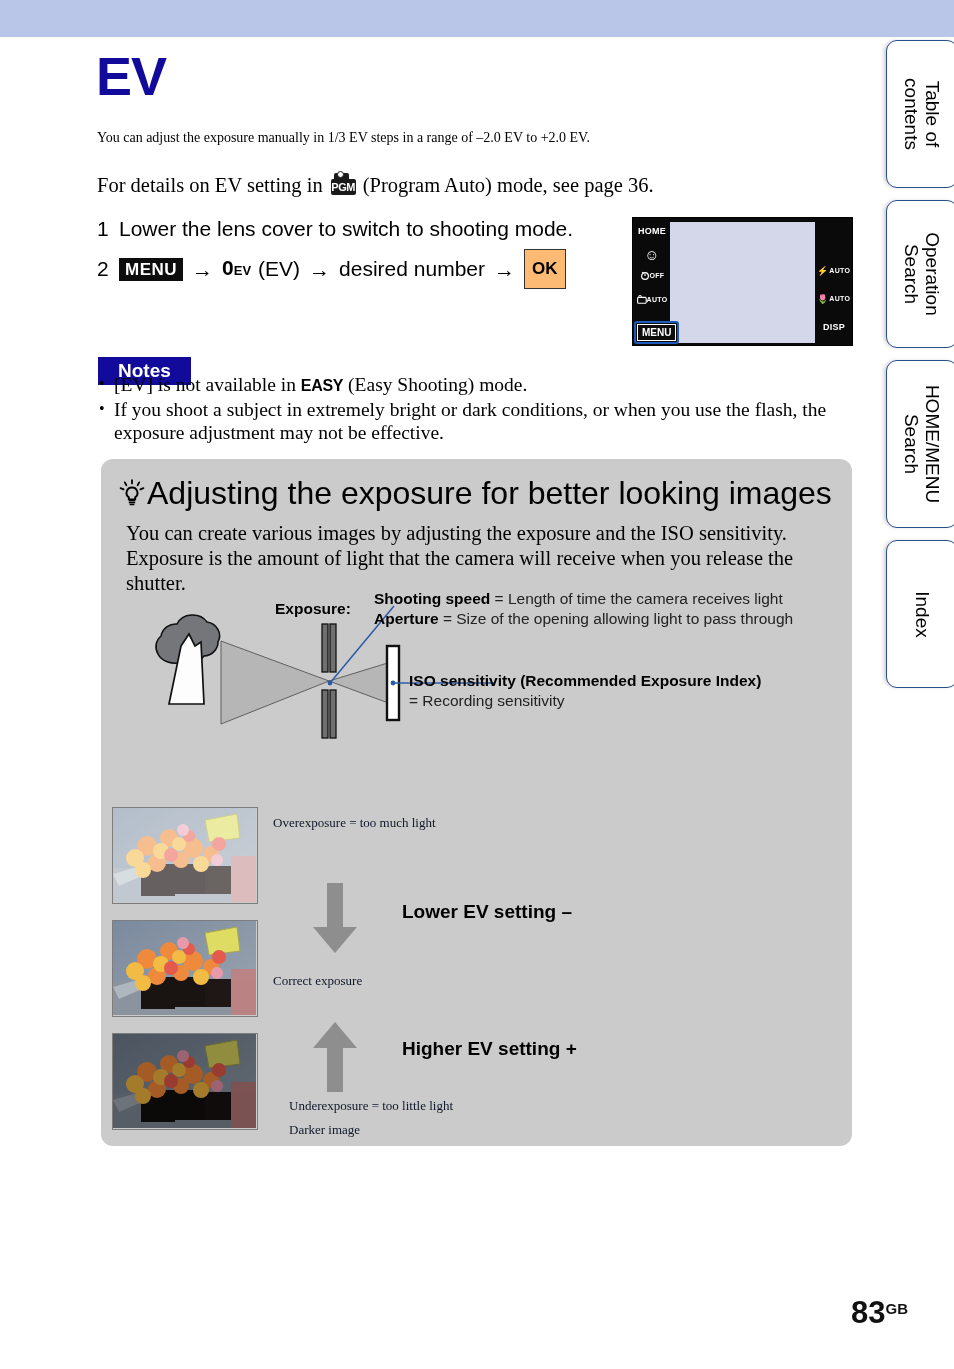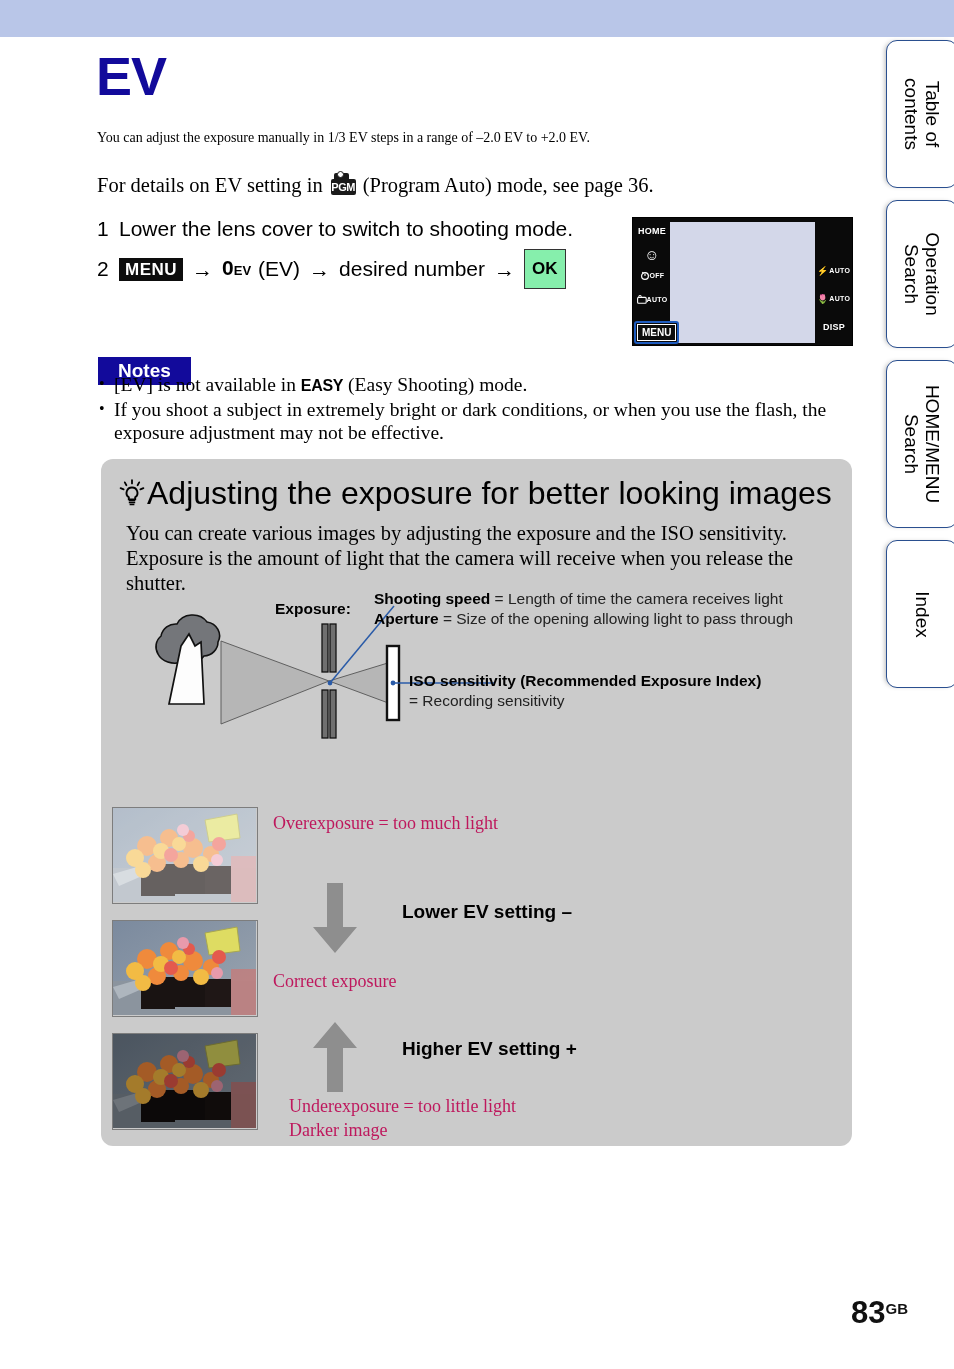--- a/index.html
+++ b/index.html
@@ -115,21 +115,21 @@
     letter-spacing: 0.5px;
   }
   .arrow { margin: 0 9px; font-size: 21px; line-height: 21px; }
   .badge-ev {
     display: inline-block; font-family: "Liberation Sans", sans-serif;
     font-weight: bold; color: #000;
   }
   .badge-ev .z { font-size: 21px; }
   .badge-ev .ev { font-size: 13px; }
   .badge-ok {
-    display: inline-block; border: 1.6px solid #333; background: #86efac;
+    display: inline-block; border: 1.6px solid #333; background: #fdba74;
     color: #000; font-family: "Liberation Sans", sans-serif;
     font-weight: bold; font-size: 17px; line-height: 20px;
     padding: 9px 7px;
   }
 
   
   .cam-screen {
     position: absolute; left: 632px; top: 180px;
     width: 221px; height: 129px;
     background: #0a0a0a; border: 1px solid #000;
@@ -238,21 +238,21 @@
   .ex-photo {
     position: absolute; left: 11px; width: 146px; height: 97px;
     border: 1.5px solid #7d7d7d; overflow: hidden;
   }
   .ex-p1 { top: 348px; }
   .ex-p2 { top: 461px; }
   .ex-p3 { top: 574px; }
 
   .ex-text {
     position: absolute; left: 172px;
-    font-size: 18px; line-height: 24px; color: #be185d;
+    font-size: 13px; line-height: 24px; color: #0f172a;
   }
   .ex-t1 { top: 352px; }
   .ex-t2 { top: 510px; }
   .ex-t3 { top: 635px; margin-left: 16px; }
 
   .ev-arrow-label {
     position: absolute; left: 270px;
     font-family: "Liberation Sans", sans-serif;
     font-weight: bold; font-size: 19px; color: #000; margin-left: 31px;
   }

